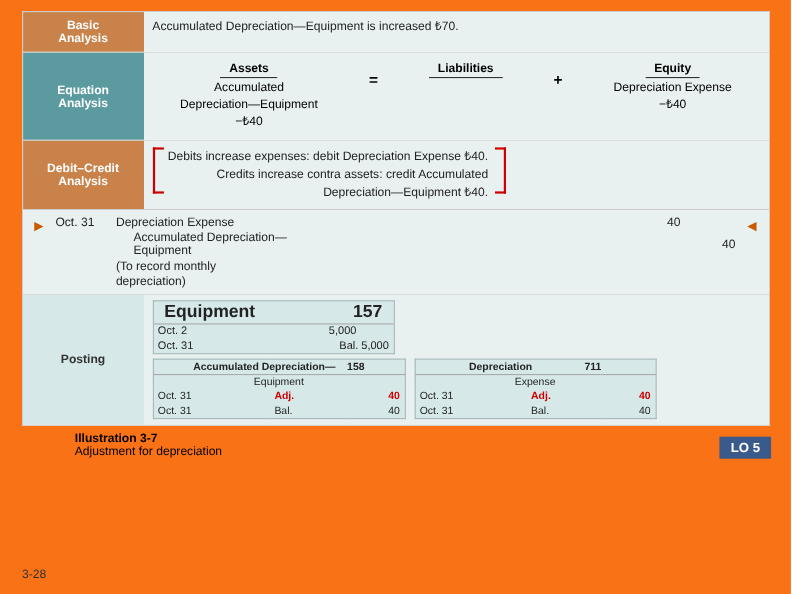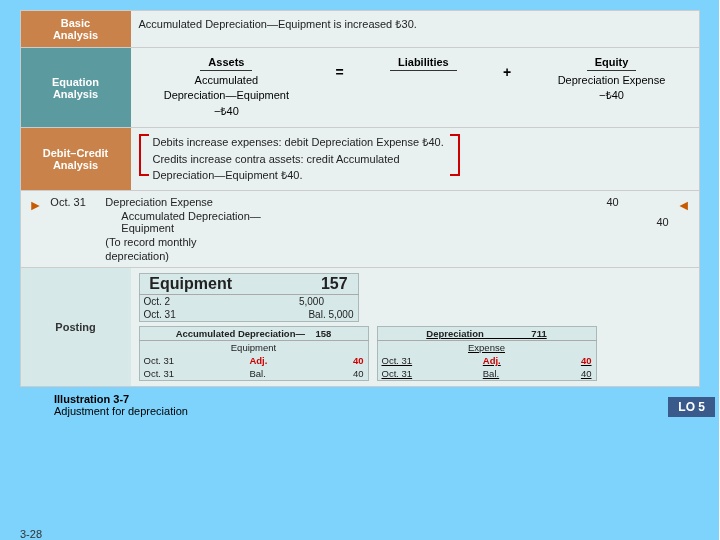--- a/index.html
+++ b/index.html
@@ -9,22 +9,22 @@
       font-size: 11px;
       width: 720px;
       height: 540px;
       overflow: hidden;
       position: relative;
     }
 
     .page {
       width: 719px;
       height: 540px;
-      background: #7dd3fc;
-      padding: 10px 4px;
+      background: #f97316;
+      padding: 10px 18px;
       position: relative;
     }
 
     
     .main-content {
       border: 1px solid #ccc;
       margin: 0 auto;
       width: 680px;
       background: #fff;
     }
@@ -130,21 +130,21 @@
       font-size: 12px;
       font-weight: bold;
       padding: 3px 10px;
     }
 
     .page-number {
       font-size: 11px;
       color: #333;
       position: absolute;
       left: 20px;
-      bottom: 0;
+      bottom: 12px;
     }
 
     
     .equation-row-container {
       display: flex;
       align-items: flex-start;
       justify-content: space-around;
       width: 100%;
     }
 
@@ -177,21 +177,21 @@
 
   <div class="main-content">
 
     <div class="section-row">
       <div class="label-cell orange">
         <span style="white-space:pre-line;">Basic
 Analysis</span>
       </div>
       <div class="content-cell" style="background:#e8f0f0;">
         <div class="basic-analysis-text">
-          <div>Accumulated Depreciation—Equipment is increased ₺30.</div>
+          <div>Accumulated Depreciation—Equipment is increased ₺70.</div>
         </div>
       </div>
     </div>
 
     <div class="section-row">
       <div class="label-cell teal">
         <span style="white-space:pre-line;">Equation
 Analysis</span>
       </div>
       <div class="content-cell" style="background:#e8f0f0; padding: 8px 10px;">
@@ -220,21 +220,21 @@
         </div>
       </div>
     </div>
 
     <div class="section-row">
       <div class="label-cell orange">
         <span style="white-space:pre-line;">Debit–Credit
 Analysis</span>
       </div>
       <div class="content-cell" style="background:#e8f0f0; padding:6px 8px;">
-        <div style="display:flex; align-items:flex-start;">
+        <div style="display:flex; align-items:flex-start;text-align:right;">
           <div style="border-left:2px solid #cc0000; border-top:2px solid #cc0000; border-bottom:2px solid #cc0000; width:10px; min-height:42px; margin-right:4px; flex-shrink:0;"></div>
           <div class="dc-text">
             <div>Debits increase expenses: debit Depreciation Expense ₺40.</div>
             <div>Credits increase contra assets: credit Accumulated</div>
             <div>Depreciation—Equipment ₺40.</div>
           </div>
           <div style="border-right:2px solid #cc0000; border-top:2px solid #cc0000; border-bottom:2px solid #cc0000; width:10px; min-height:42px; margin-left:6px; flex-shrink:0;"></div>
         </div>
       </div>
     </div>
@@ -331,21 +331,21 @@
               </td>
             </tr>
             <tr>
               <td style="padding-left:4px; font-size:9.5px;">Oct. 31</td>
               <td style="font-size:9.5px;">Bal.</td>
               <td style="text-align:right; padding-right:4px; font-size:9.5px;">40</td>
             </tr>
           </tbody>
             </table>
 
-          <table class="ledger-table top-border-table" style="width:220px;text-decoration:underline;">
+          <table class="ledger-table top-border-table" style="width:220px;">
             <tbody>
                 <tr>
               <td colspan="3" class="ledger-title" style="font-size:9.5px; white-space:nowrap;">
                 Depreciation&nbsp;&nbsp;&nbsp;&nbsp;&nbsp;&nbsp;&nbsp;&nbsp;&nbsp;&nbsp;&nbsp;&nbsp;&nbsp;&nbsp;&nbsp;&nbsp;&nbsp;&nbsp;711
               </td>
             </tr>
             <tr>
               <td colspan="3" style="text-align:center; font-size:9.5px; background:#d6e8e8;margin-left:28px;">Expense</td>
             </tr>
             <tr>

